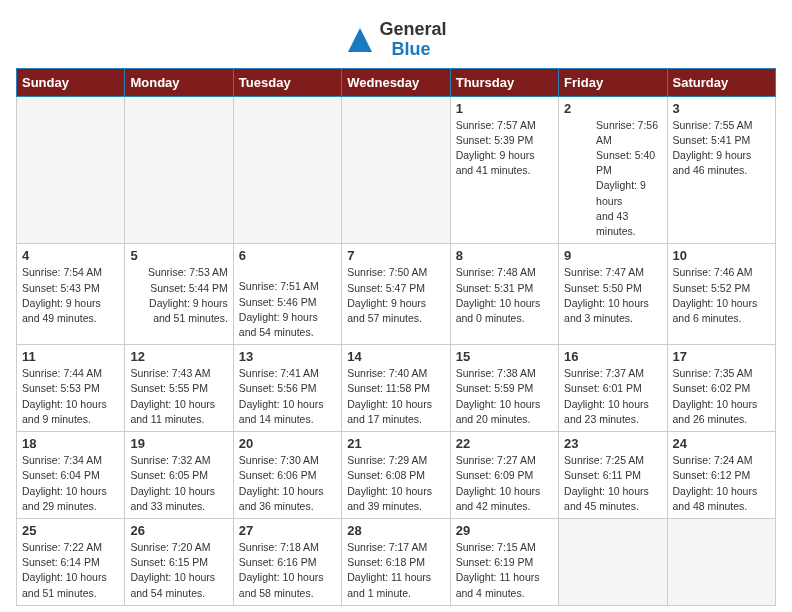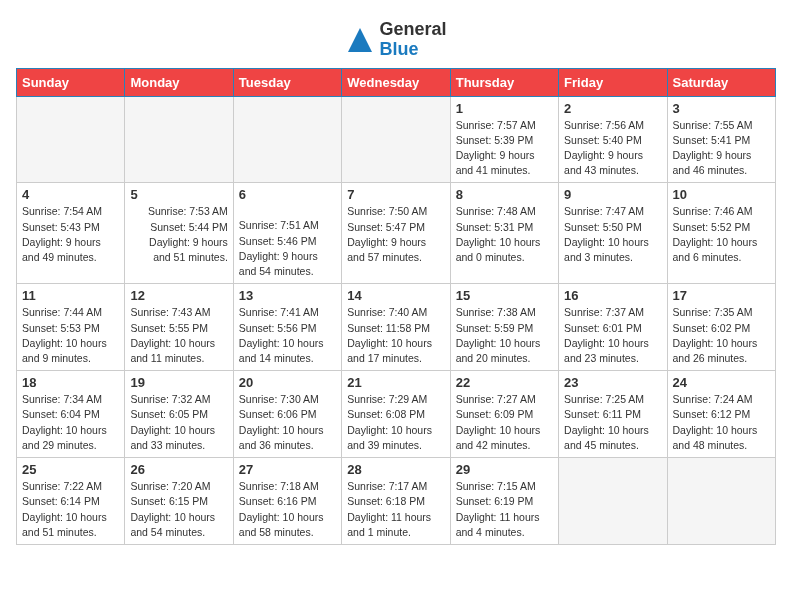--- a/index.html
+++ b/index.html
@@ -22,21 +22,21 @@
       margin-top: 4px;
     }
     .logo-text {
       display: flex;
       flex-direction: column;
       font-weight: bold;
       font-size: 18px;
       line-height: 1.1;
     }
     .logo-general { color: #333; }
-    .logo-blue { color: #1a7abf; }
+    .logo-blue { color: #1a7abf; margin-left: 12px; }
     .logo-icon {
       width: 30px;
       height: 30px;
       margin-right: 4px;
     }
     .title-block {
       text-align: right;
     }
     .calendar-title {
       font-size: 36px;
@@ -46,21 +46,21 @@
     .calendar-subtitle {
       font-size: 15px;
       color: #555;
     }
     table {
       width: 100%;
       border-collapse: collapse;
       table-layout: fixed;
     }
     th {
-      background-color: #ef4444;
+      background-color: #7f1d1d;
       color: #fff;
       text-align: left;
       padding: 6px 5px;
       font-size: 13px;
       border: 1px solid #2980b9;
     }
     td {
       border: 1px solid #ccc;
       vertical-align: top;
       padding: 4px 5px;
@@ -121,21 +121,21 @@
         <td class="empty"></td>
         <td>
           <div class="day-num">1</div>
           <div class="day-info" style="white-space: pre-line;">Sunrise: 7:57 AM
 Sunset: 5:39 PM
 Daylight: 9 hours
 and 41 minutes.</div>
         </td>
         <td>
           <div class="day-num">2</div>
-          <div class="day-info" style="white-space: pre-line;">Sunrise: 7:56 AM
+          <div class="day-info" style="white-space: pre-line; margin-left: 32px;">Sunrise: 7:56 AM
 Sunset: 5:40 PM
 Daylight: 9 hours
 and 43 minutes.</div>
         </td>
         <td>
           <div class="day-num">3</div>
           <div class="day-info" style="white-space: pre-line;">Sunrise: 7:55 AM
 Sunset: 5:41 PM
 Daylight: 9 hours
 and 46 minutes.</div>

